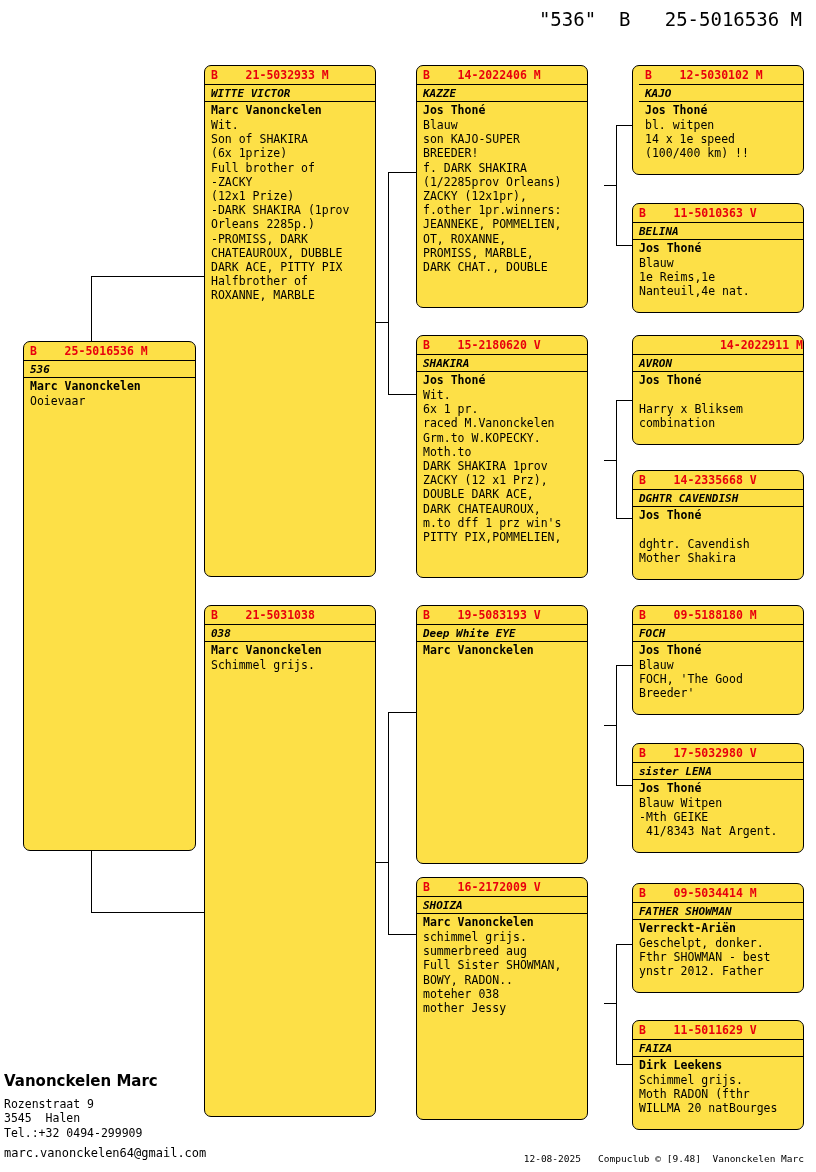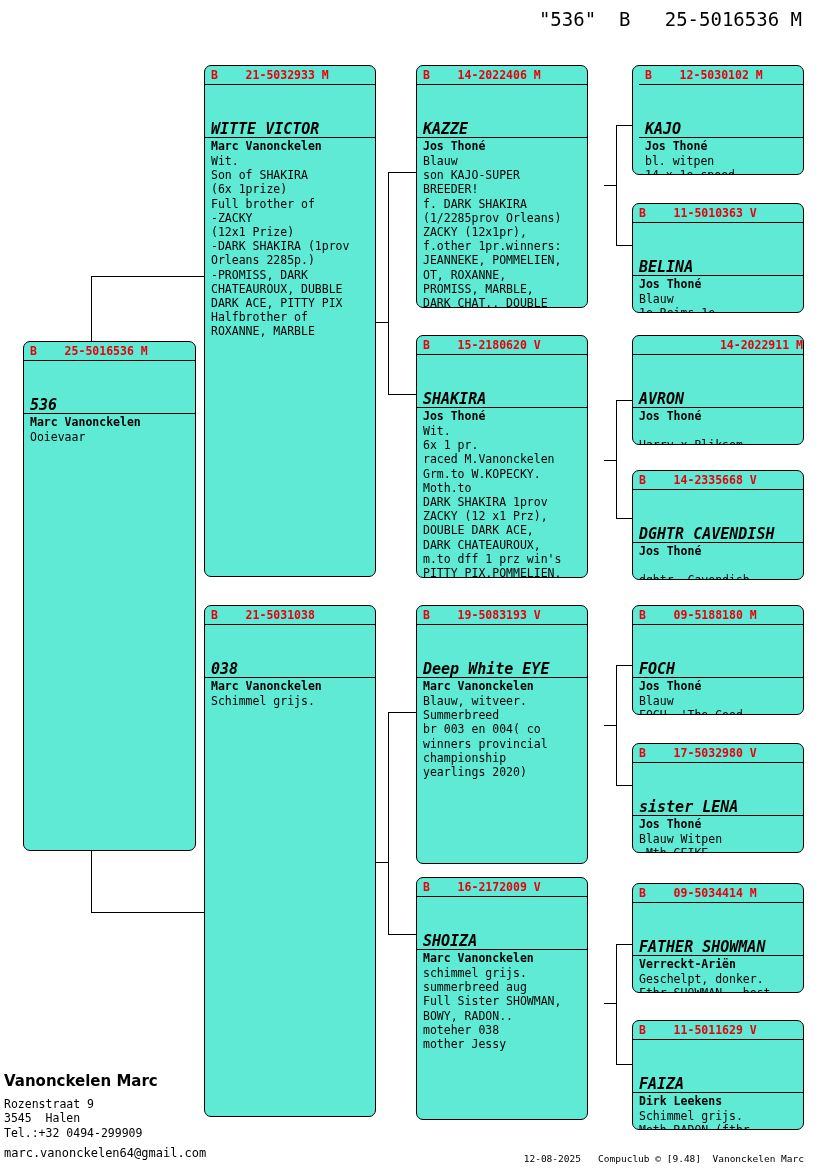--- a/index.html
+++ b/index.html
@@ -23,43 +23,42 @@
     font-size: 19px;
     letter-spacing: 0px;
     white-space: pre;
   }
 
   
   .ped-box {
     position: absolute;
     border: 1px solid #000;
     border-radius: 7px;
-    background: #5eead4;
+    background: #fde047;
     overflow: hidden;
   }
   .ped-head {
     position: relative;
     height: 19px;
     border-bottom: 1px solid #000;
     white-space: pre;
     font-size: 11.5px;
     line-height: 19px;
     padding-left: 6px;
     color: #e8000d;
     font-weight: bold;
   }
   .ped-name {
-    font-size: 15px;
+    font-size: 11px;
     line-height: 15px;
     padding: 1px 6px 0 6px;
     font-style: italic;
     font-weight: bold;
     white-space: pre;
     border-bottom: 1px solid #000;
-    margin-top: 36px;
   }
   .ped-owner {
     font-size: 11.5px;
     line-height: 15px;
     padding: 1px 6px 0 6px;
     font-weight: bold;
     white-space: pre;
   }
   .ped-body {
     font-size: 11.5px;
@@ -217,26 +216,20 @@
 DOUBLE DARK ACE,
 DARK CHATEAUROUX,
 m.to dff 1 prz win's
 PITTY PIX,POMMELIEN,</div>
   </div>
 
   <div class="ped-box" style="left:416px; top:605px; width:172px; height:259px;">
     <div class="ped-head">B    19-5083193 V</div>
     <div class="ped-name">Deep White EYE</div>
     <div class="ped-owner">Marc Vanonckelen</div>
-    <div class="ped-body">Blauw, witveer.
-Summerbreed
-br 003 en 004( co
-winners provincial
-championship
-yearlings 2020)</div>
   </div>
 
   <div class="ped-box" style="left:416px; top:877px; width:172px; height:243px;">
     <div class="ped-head">B    16-2172009 V</div>
     <div class="ped-name">SHOIZA</div>
     <div class="ped-owner">Marc Vanonckelen</div>
     <div class="ped-body">schimmel grijs.
 summerbreed aug
 Full Sister SHOWMAN,
 BOWY, RADON..

